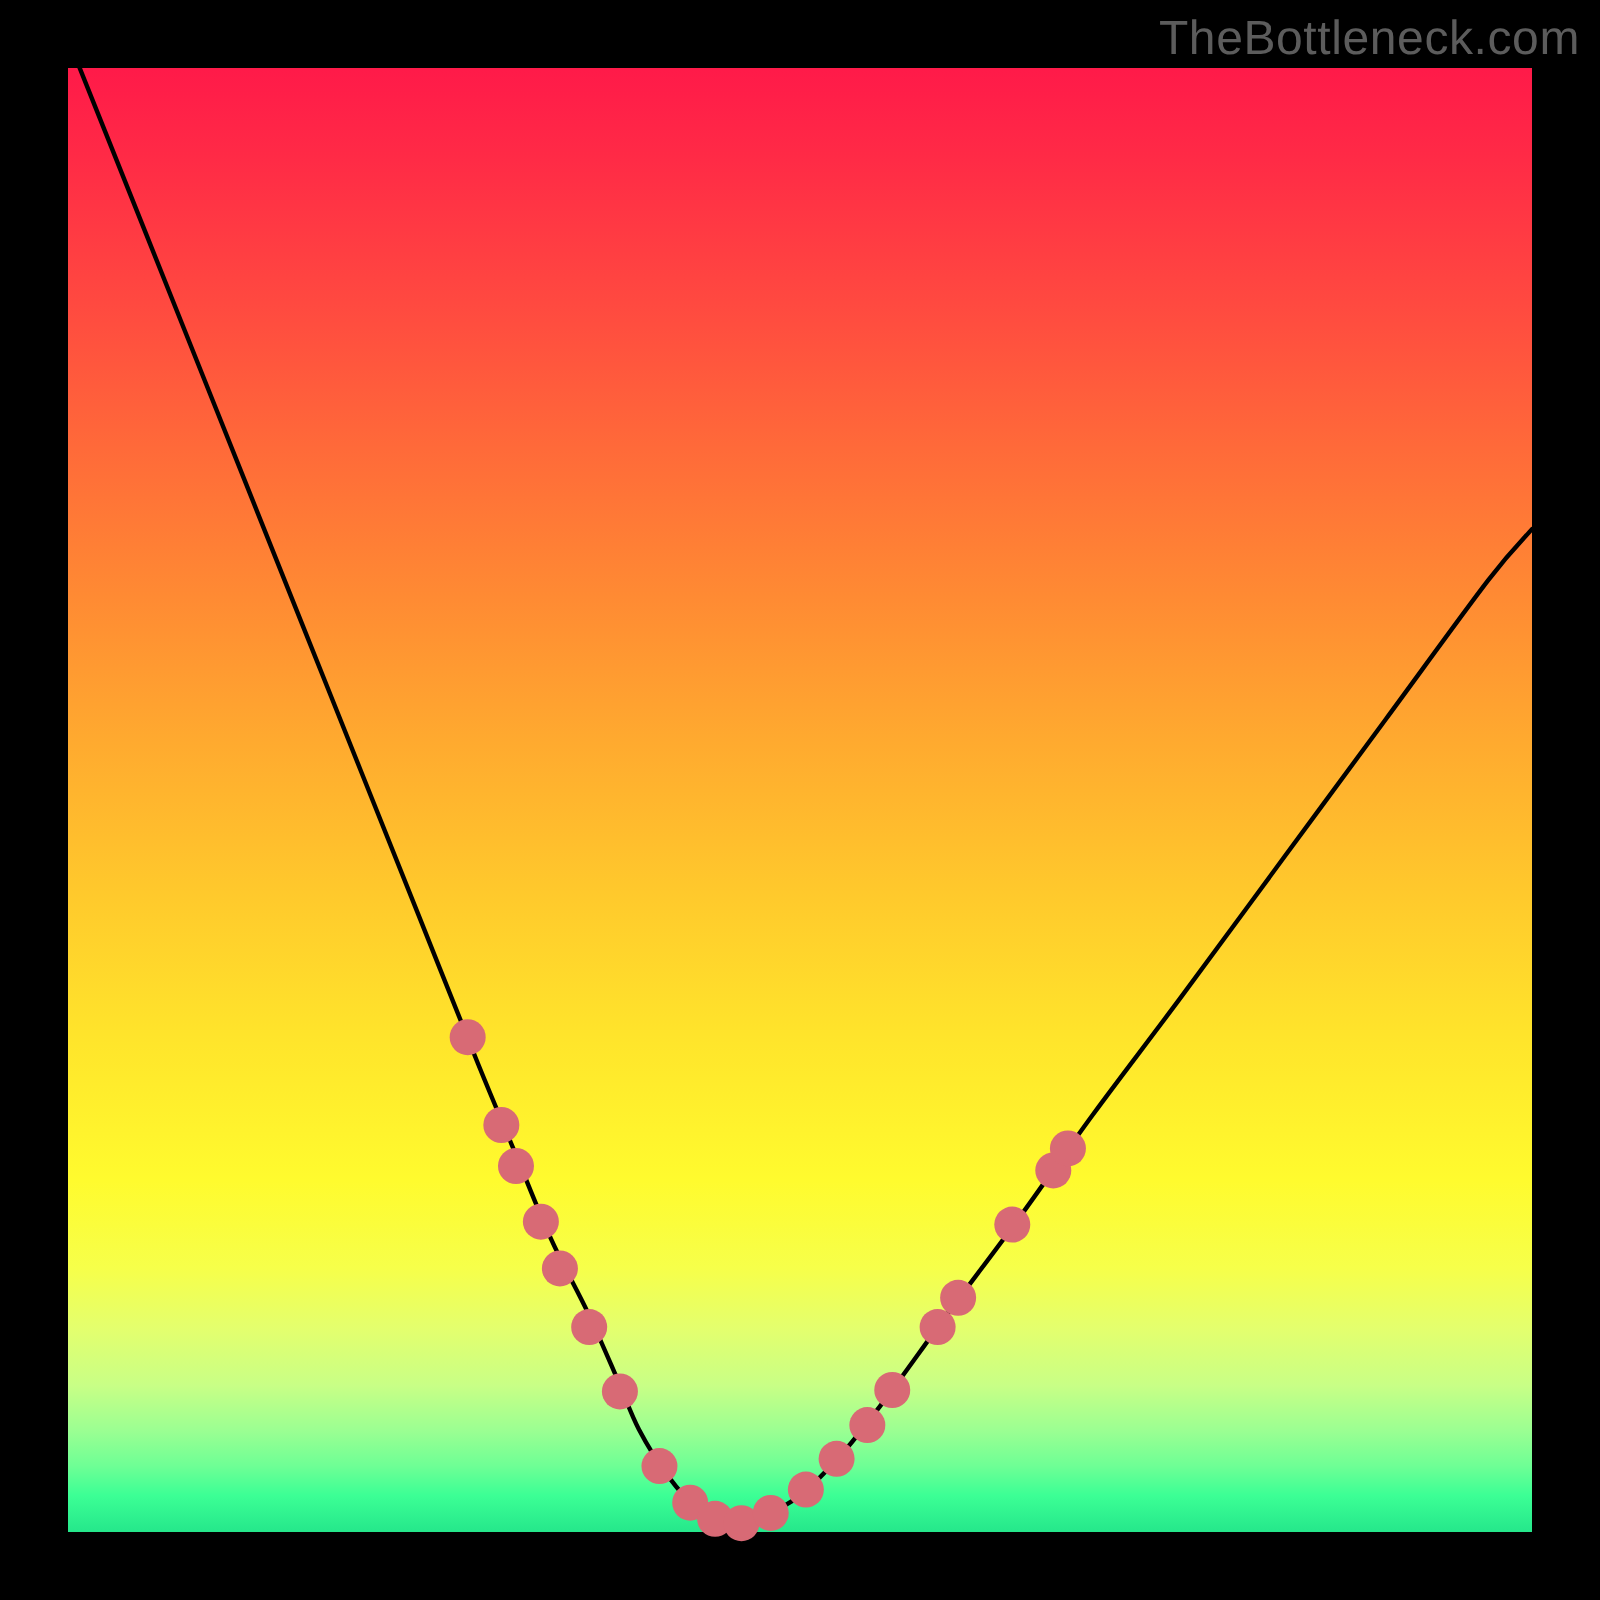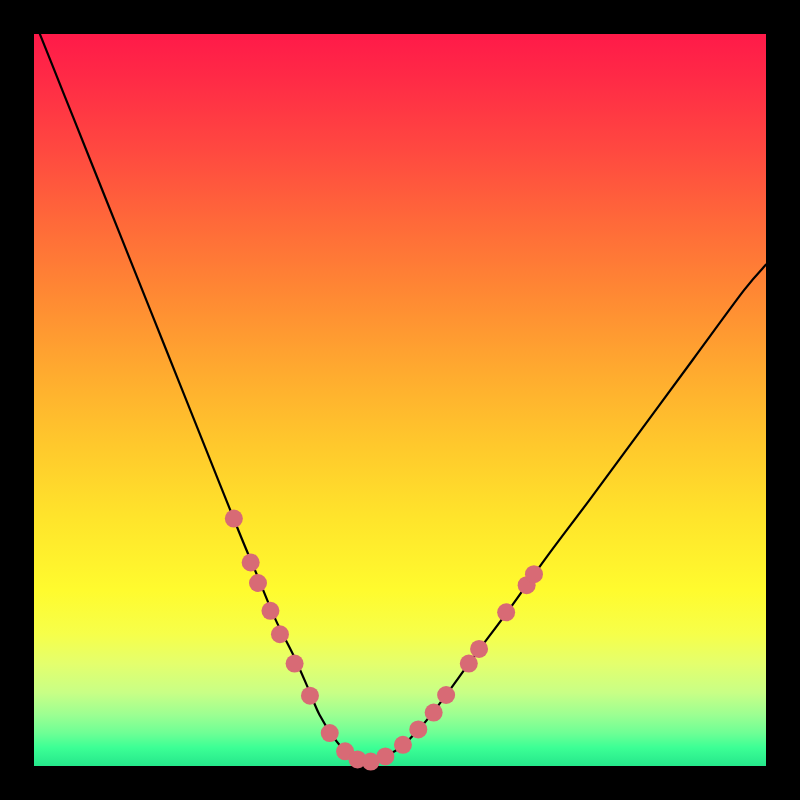--- a/index.html
+++ b/index.html
@@ -71,20 +71,21 @@
     fill: #d86a75;
     stroke: none;
   }
 </style>
 </head>
 <body>
 
 <div id="wrap">
   <div id="plot-bg"></div>
 
+  <div id="attrib">TheBottleneck.com</div>
 
   <svg id="curve" viewBox="0 0 732 732">
     <path class="curve-path" d="M 0.00 -14.64 C 4.88 -2.44, 19.52 34.16, 29.28 58.56 C 39.04 82.96, 48.80 107.36, 58.56 131.76 C 68.32 156.16, 78.08 180.56, 87.84 204.96 C 97.60 229.36, 107.36 253.76, 117.12 278.16 C 126.88 302.56, 136.64 326.96, 146.40 351.36 C 156.16 375.76, 165.92 400.16, 175.68 424.56 C 185.44 448.96, 197.03 478.24, 204.96 497.76 C 212.89 517.28, 217.16 527.04, 223.26 541.68 C 229.36 556.32, 235.46 572.18, 241.56 585.60 C 247.66 599.02, 254.37 610.61, 259.86 622.20 C 265.35 633.79, 270.23 645.38, 274.50 655.14 C 278.77 664.90, 281.21 672.59, 285.48 680.76 C 289.75 688.93, 295.24 697.60, 300.12 704.18 C 305.00 710.77, 309.88 716.38, 314.76 720.29 C 319.64 724.19, 324.52 726.75, 329.40 727.61 C 334.28 728.46, 337.94 727.73, 344.04 725.41 C 350.14 723.09, 358.68 719.31, 366.00 713.70 C 373.32 708.09, 380.64 700.04, 387.96 691.74 C 395.28 683.44, 401.38 675.27, 409.92 663.92 C 418.46 652.58, 428.22 638.55, 439.20 623.66 C 450.18 608.78, 463.60 591.33, 475.80 574.62 C 488.00 557.91, 498.98 541.68, 512.40 523.38 C 525.82 505.08, 540.46 486.17, 556.32 464.82 C 572.18 443.47, 590.48 418.46, 607.56 395.28 C 624.64 372.10, 641.72 348.92, 658.80 325.74 C 675.88 302.56, 697.84 272.06, 710.04 256.20 C 722.24 240.34, 728.34 234.85, 732.00 230.58"></path>
     <g id="markers">
         <circle cx="199.84" cy="484.58" r="9" class="marker"></circle>
         <circle cx="216.67" cy="528.50" r="9" class="marker"></circle>
         <circle cx="223.99" cy="549.00" r="9" class="marker"></circle>
         <circle cx="236.44" cy="576.82" r="9" class="marker"></circle>
         <circle cx="245.95" cy="600.24" r="9" class="marker"></circle>
         <circle cx="260.59" cy="629.52" r="9" class="marker"></circle>

